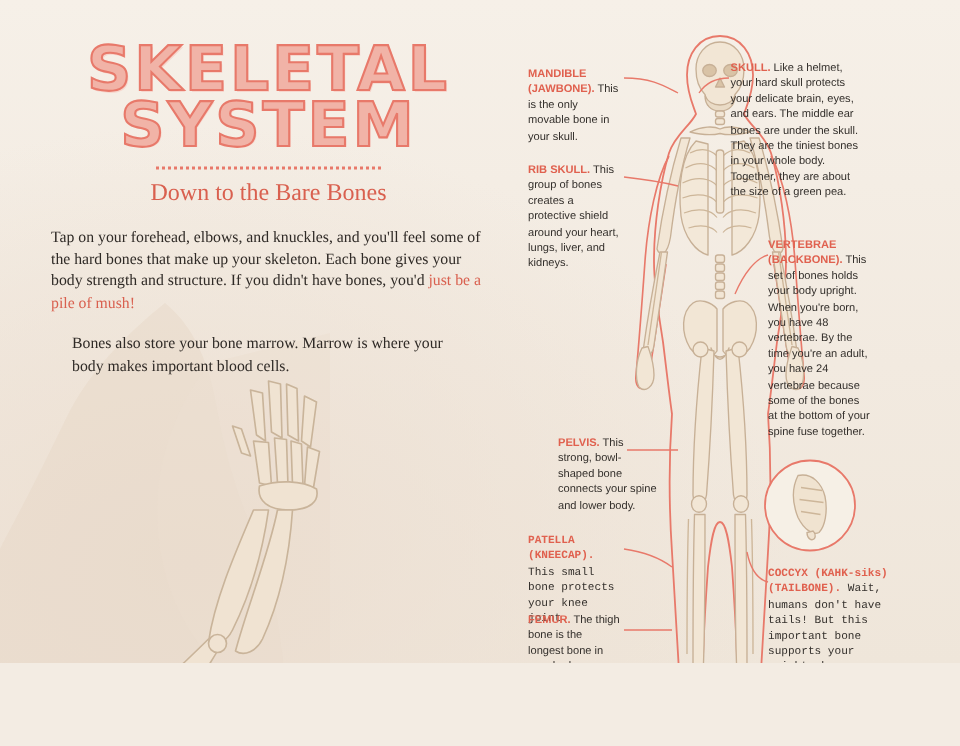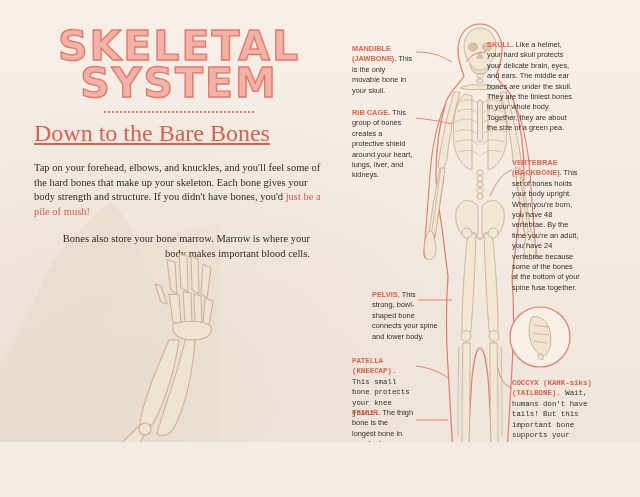--- a/index.html
+++ b/index.html
@@ -55,41 +55,40 @@
     text-shadow: 1px 1px 0 #f7d6cd;
   }
   .main-title .l2 { display: block; }
   .title-rule {
     width: 150px;
     height: 0;
     border-top: 2px dotted #e8796a;
     margin: 9px auto 7px auto;
   }
   .subtitle {
-    text-align: left;
+    text-align: center;
     font-family: "Liberation Serif", serif;
-    font-size: 24px;
+    font-size: 16px;
     color: #d9604f;
     margin: 0 0 14px 0;
     font-weight: normal;
-    text-decoration: underline;
   }
   .body-copy {
     font-size: 10.5px;
     line-height: 14.5px;
     color: #2f2a26;
     text-align: left;
     margin: 0 0 13px 0;
     font-family: Liberation Serif, serif;
   }
   .body-copy .accent {
     color: #d9604f;
   }
   .body-copy.center {
-    text-align: right;
+    text-align: left;
     padding: 0 14px;
   }
 
   
   .skeleton-art {
     position: absolute;
     left: 420px;
     top: 18px;
     width: 120px;
     height: 465px;
@@ -291,21 +290,21 @@
       <path d="M512 170 C504 172 496 182 490 196"></path>
       <path d="M512 388 C504 386 500 378 498 368"></path>
     </g>
   </svg>
 
   <div class="callout c-mandible">
     <span class="term">MANDIBLE (JAWBONE).</span><span> This is the only movable bone in your skull.</span>
   </div>
 
   <div class="callout c-ribcage">
-    <span class="term">RIB CAGE.</span><span> This group of bones creates a protective shield around your heart, lungs, liver, and kidneys.</span>
+    <span class="term">RIB SKULL.</span><span> This group of bones creates a protective shield around your heart, lungs, liver, and kidneys.</span>
   </div>
 
   <div class="callout c-pelvis">
     <span class="term">PELVIS.</span><span> This strong, bowl-shaped bone connects your spine and lower body.</span>
   </div>
 
   <div class="callout c-patella">
     <span class="term">PATELLA (KNEECAP).</span><span> This small bone protects your knee joint.</span>
   </div>
 

